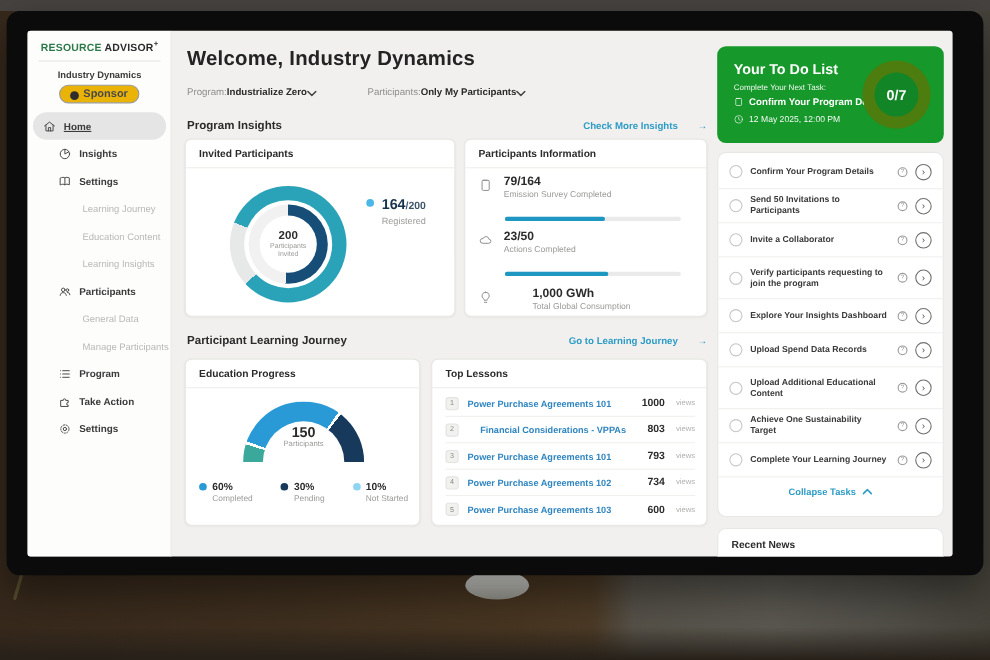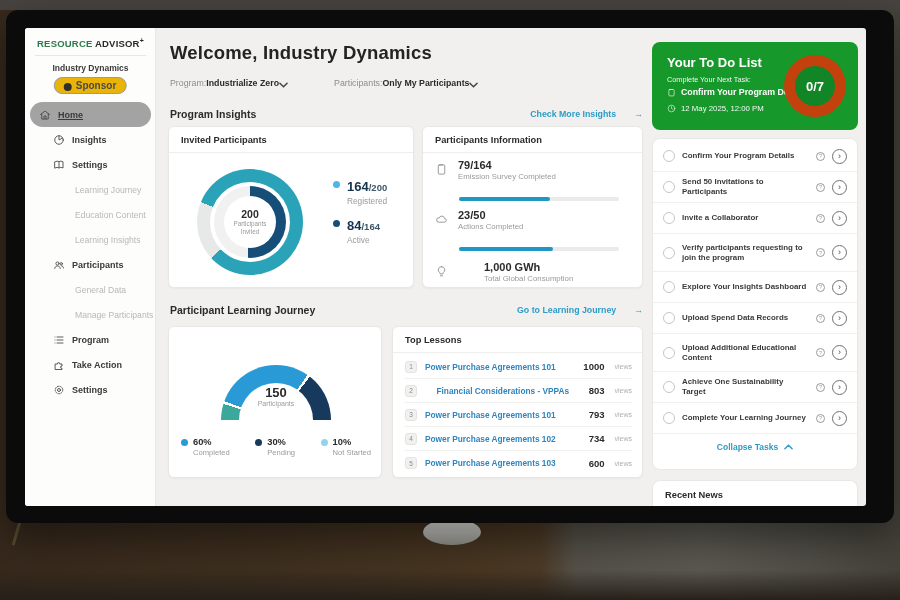--- a/index.html
+++ b/index.html
@@ -22,21 +22,21 @@
   .logo { position:absolute; left:0; top:9px; width:131px; text-align:center; font-size:9.5px; font-weight:bold; letter-spacing:.2px; color:#2b2b2b; }
   .logo .g { color:#2c7a4b; }
   .logo sup { font-size:7px; }
   .side-div { position:absolute; left:10px; top:27px; width:111px; height:1px; background:#e6e6e3; }
   .org { position:absolute; left:0; top:35px; width:131px; text-align:center; font-size:8.5px; font-weight:bold; color:#3a3a3a; }
   .sponsor { position:absolute; left:50%; transform:translateX(-50%); top:49px; display:inline-flex; align-items:flex-end; gap:4px;
     border:1px solid #9a9a97; border-radius:9px; padding:2px 9px; font-size:10px; font-weight:bold; color:#4a4a4a; background:#eab308; }
   .sponsor .dot { width:8px; height:8px; border-radius:50%; background:#2e2e2e; }
   .nav { position:absolute; left:0; top:74px; width:131px; display:flex; flex-direction:column; }
   .nav-item { height:25px; display:flex; align-items:center; gap:7px; padding-left:14px; font-size:9px; font-weight:bold; color:#3a3a3a; cursor:pointer;margin-left:14px; }
-  .nav-item.active { background:#a3a3a3; border-radius:13px; margin:0 5px; padding-left:9px;text-decoration:underline; }
+  .nav-item.active { background:#e5e5e5; border-radius:13px; margin:0 5px; padding-left:9px;text-decoration:underline; }
   .nav-item.sub { padding-left:36px; color:#b8b8b6; font-weight:normal; font-size:8.6px; }
   .nav-icon { width:12px; height:12px; display:inline-flex; }
   .nav-icon svg { width:12px; height:12px; stroke:#4a4a4a; fill:none; stroke-width:1.8; stroke-linecap:round; stroke-linejoin:round; }
 
   
   .welcome { position:absolute; left:145px; top:14px; font-size:18.5px; font-weight:bold; color:#232323; letter-spacing:.2px; }
   .filters { position:absolute; left:145px; top:50px; display:flex; gap:46px; align-items:center; }
   .filter { display:flex; align-items:center; gap:0; font-size:8.8px; }
   .filter .lab { color:#8d8d8b; }
   .filter .val { font-weight:bold; color:#2b2b2b; cursor:pointer; }
@@ -48,29 +48,29 @@
   .sec-link { font-size:8.8px; font-weight:bold; color:#2d9cc6; cursor:pointer; display:flex; gap:18px; align-items:center; }
 
   .card { position:absolute; background:#fff; border:1px solid #e7e7e4; border-radius:6px; box-shadow:0 1px 2px rgba(0,0,0,.04); }
   .card-title { padding:8px 12px 7px; font-size:9.3px; font-weight:bold; color:#2b2b2b; border-bottom:1px solid #eeeeec; }
   .card1 { left:143px; top:98px; width:246px; height:162px; }
   .card2 { left:397px; top:98px; width:221px; height:162px; }
   .card3 { left:143px; top:298px; width:214px; height:152px; }
   .card4 { left:367px; top:298px; width:251px; height:152px; }
 
   
-  .donut-wrap { position:absolute; left:28px; top:42px; width:106px; height:106px; }
+  .donut-wrap { position:absolute; left:40px; top:42px; width:106px; height:106px; }
   .donut-wrap > div { position:absolute; border-radius:50%; }
   .d-outer { left:0; top:0; width:106px; height:106px; background:conic-gradient(from 292deg, #2aa3b8 0 295deg, #e7e9e8 295deg 360deg); }
   .d-hole1 { left:13px; top:13px; width:80px; height:80px; background:#fff; }
   .d-inner { left:17px; top:17px; width:72px; height:72px; background:conic-gradient(from 0deg, #174e78 0 184deg, #f0f1f0 184deg 360deg); }
   .d-hole2 { left:27px; top:27px; width:52px; height:52px; background:#fff; display:flex; flex-direction:column; align-items:center; justify-content:center; text-align:center; }
   .d-hole2 .v { font-size:10.5px; font-weight:bold; color:#2b2b2b; }
   .d-hole2 .l { font-size:6.3px; color:#9a9a98; line-height:1.3; }
-  .dn-legend { position:absolute; left:164px; top:50px; display:flex; flex-direction:column; gap:10px; }
+  .dn-legend { position:absolute; left:164px; top:50px; display:flex; flex-direction:row; gap:38px; }
   .dl-entry { display:flex; gap:7px; }
   .dl-dot { width:7px; height:7px; border-radius:50%; margin-top:4px; }
   .dl-val { font-size:13px; font-weight:bold; color:#16324c; }
   .dl-val .tot { font-size:9.5px; font-weight:bold; color:#3d5668; }
   .dl-lab { font-size:8.3px; color:#9a9a98; margin-top:1px; }
 
   
   .pi-row { position:absolute; left:12px; width:197px; display:flex; gap:10px; }
   .pi-icon { width:13px; height:13px; margin-top:3px; }
   .pi-icon svg { width:13px; height:13px; stroke:#8a8a88; fill:none; stroke-width:1.6; stroke-linecap:round; stroke-linejoin:round; }
@@ -102,21 +102,21 @@
   .tl-vlab { font-size:7px; color:#b0b0ae; margin-left:2px; }
 
   
   .todo-card { position:absolute; left:627px; top:14px; width:206px; height:88px; background:#17982b; border-radius:8px; color:#fff; }
   .todo-title { position:absolute; left:15px; top:13px; font-size:13px; font-weight:bold; }
   .todo-sub { position:absolute; left:15px; top:33px; font-size:7.3px; opacity:.92; }
   .todo-next { position:absolute; left:15px; top:45px; font-size:8.8px; font-weight:bold; display:flex; gap:5px; align-items:center; }
   .todo-date { position:absolute; left:15px; top:62px; font-size:7.8px; display:flex; gap:5px; align-items:center; opacity:.95; }
   .mini-ic { width:9px; height:9px; display:inline-flex; }
   .mini-ic svg { width:9px; height:9px; stroke:#fff; fill:none; stroke-width:1.6; stroke-linecap:round; stroke-linejoin:round; }
-  .todo-ring { position:absolute; right:12px; top:13px; width:62px; height:62px; border-radius:50%; background:#c2410c; }
+  .todo-ring { position:absolute; right:12px; top:13px; width:62px; height:62px; border-radius:50%; background:#4d7c0f; }
   .todo-ring .inner { position:absolute; left:11px; top:11px; width:40px; height:40px; border-radius:50%; background:#128527; }
   .todo-ring .cnt { position:absolute; left:0; top:0; width:62px; height:62px; display:flex; align-items:center; justify-content:center; font-size:13px; font-weight:bold; color:#fff; }
 
   .tasks-card { position:absolute; left:627px; top:110px; width:206px; height:332px; background:#fff; border:1px solid #e7e7e4; border-radius:8px; padding:2px 0; }
   .task-row { display:flex; align-items:center; gap:7px; padding:0 10px; min-height:31px; border-bottom:1px solid #f0f0ee; cursor:pointer; }
   .task-row.tall { min-height:38px; }
   .task-check { width:12px; height:12px; border:1.4px solid #c6c6c3; border-radius:50%; flex:none; }
   .task-label { flex:1; font-size:7.9px; font-weight:bold; color:#3a3a3a; line-height:1.25; }
   .task-info { width:9px; height:9px; border:1px solid #9a9a98; border-radius:50%; font-size:5.5px; color:#9a9a98; display:flex; align-items:center; justify-content:center; flex:none; }
   .task-go { width:15px; height:15px; border:1.3px solid #6f6f6d; border-radius:50%; display:flex; align-items:center; justify-content:center; font-size:9px; color:#4a4a48; flex:none; padding-bottom:1px; }
@@ -329,20 +329,21 @@
 
       <div class="sec-row r2">
         <span class="sec-title">Participant Learning Journey</span>
         <span class="sec-link">
           <span>Go to Learning Journey</span>
           <span>→</span>
         </span>
       </div>
 
       <div class="card card3">
+        <div class="card-title">Education Progress</div>
         <div class="gauge-wrap">
           <div class="gauge"></div>
           <div class="gauge-hole"></div>
           <div class="gauge-txt">
             <div class="v">150</div>
             <div class="l">Participants</div>
           </div>
         </div>
         <div class="g-legend">
           <div class="gl-entry">

